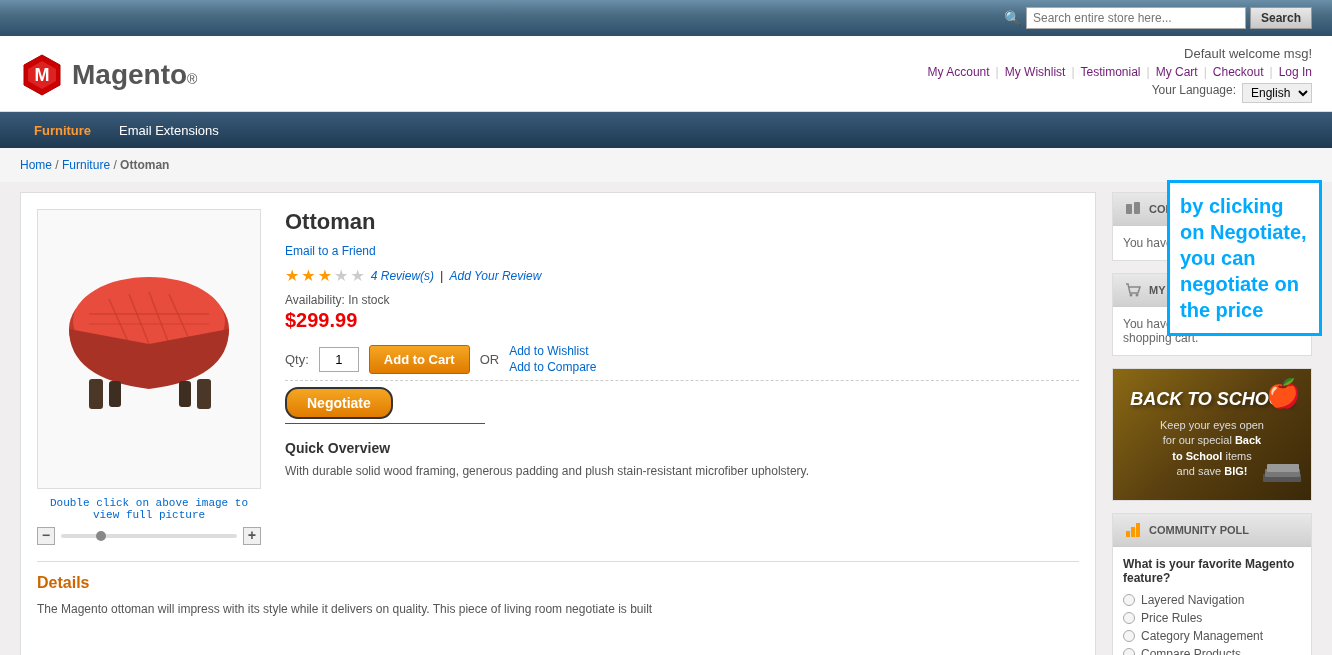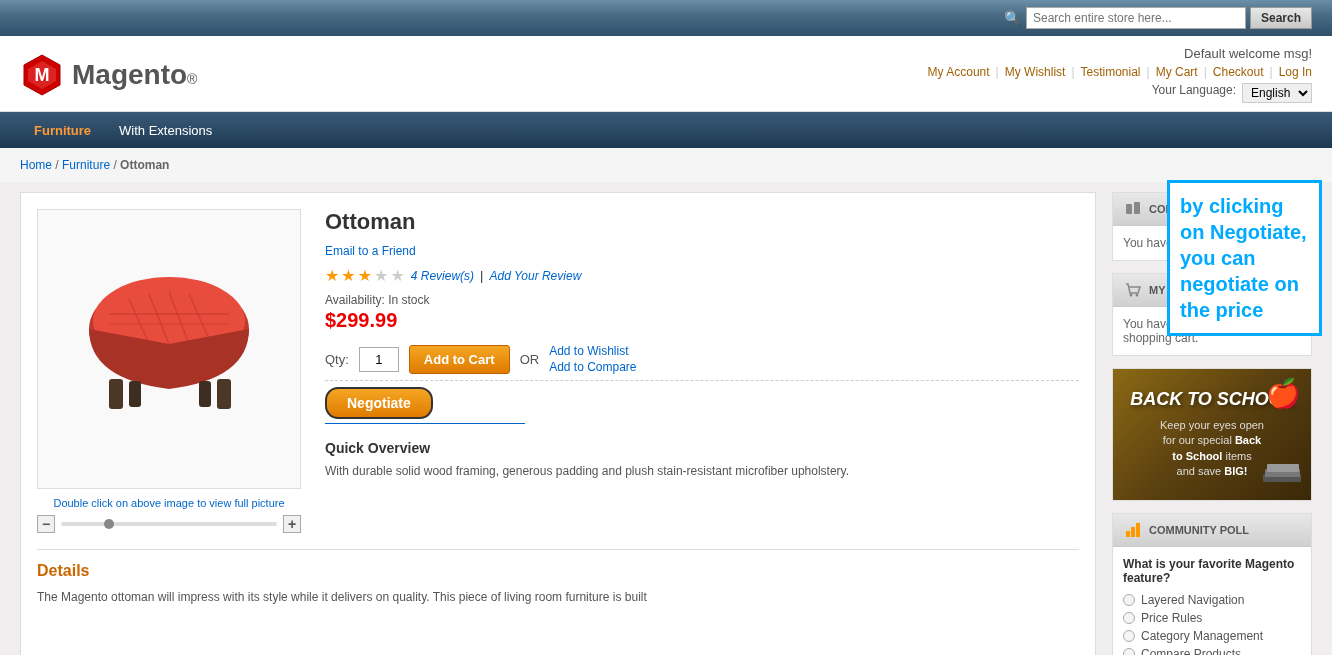--- a/index.html
+++ b/index.html
@@ -68,21 +68,21 @@
       margin-bottom: 4px;
     }
     .header-links {
       display: flex;
       gap: 6px;
       align-items: center;
       justify-content: flex-end;
       font-size: 12px;
     }
     .header-links a {
-      color: #a16207;
+      color: #701a75;
       text-decoration: none;
     }
     .header-links .sep { color: #ccc; }
     .language-row {
       margin-top: 4px;
       display: flex;
       justify-content: flex-end;
       gap: 6px;
       font-size: 12px;
       color: #555;
@@ -139,21 +139,22 @@
       flex: 1;
       background: #fff;
       border: 1px solid #ddd;
       padding: 16px;
     }
     .product-layout {
       display: flex;
       gap: 24px;
     }
     .product-image-section {
-      width: 264px;
+      width: 224px;
+      font-family: Liberation Mono, monospace;
     }
     .product-image-box {
       border: 1px solid #ddd;
       background: #f9f9f9;
       display: flex;
       align-items: center;
       justify-content: center;
       height: 280px;
       overflow: hidden;
     }
@@ -494,21 +495,21 @@
       <span>Your Language:</span>
       <select class="language-select">
         <option>English</option>
       </select>
     </div>
   </div>
 </div>
 
 <div class="nav-bar">
   <a class="nav-item" href="#">Furniture</a>
-  <a class="nav-item secondary" href="#">With Extensions</a>
+  <a class="nav-item secondary" href="#">Email Extensions</a>
 </div>
 
 <div class="breadcrumb">
   <a href="#">Home</a>
   <span> / </span>
   <a href="#">Furniture</a>
   <span> / </span>
   <strong>Ottoman</strong>
 </div>
 
@@ -592,21 +593,21 @@
 
         <div class="quick-overview">
           <h3>Quick Overview</h3>
           <p>With durable solid wood framing, generous padding and plush stain-resistant microfiber upholstery.</p>
         </div>
       </div>
     </div>
 
     <div class="details-section">
       <h2>Details</h2>
-      <p>The Magento ottoman will impress with its style while it delivers on quality. This piece of living room furniture is built</p>
+      <p>The Magento ottoman will impress with its style while it delivers on quality. This piece of living room negotiate is built</p>
     </div>
   </div>
 
   <div class="sidebar">
 
     <div class="sidebar-widget">
       <div class="widget-header">
         <div class="widget-icon">
           <svg width="18" height="18" viewBox="0 0 18 18" xmlns="http://www.w3.org/2000/svg">
             <rect x="2" y="4" width="6" height="10" fill="#888" rx="1"></rect>

